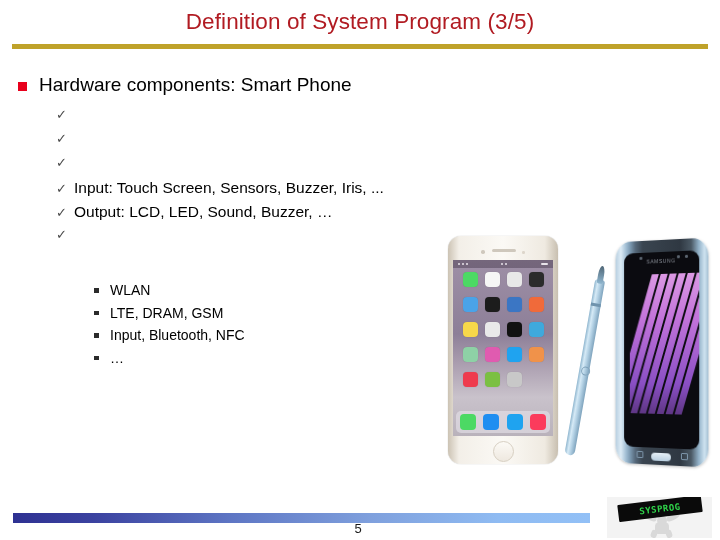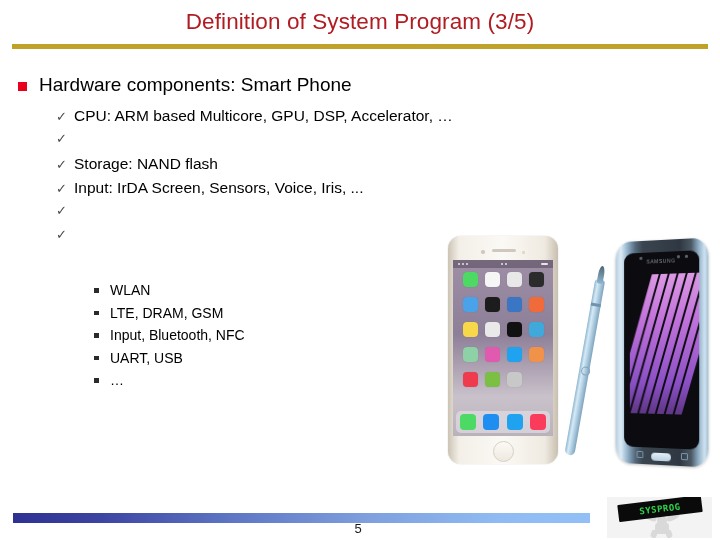--- a/index.html
+++ b/index.html
@@ -391,35 +391,34 @@
 <div id="title-rule"></div>
 
 <div id="level1-row">
   <span id="level1-marker"></span>
   <span id="level1-text">Hardware components: Smart Phone</span>
 </div>
 
 <ul id="level2-list">
   <li>
     <span class="check-marker">✓</span>
-    <span class="l2-text">CPU: ARM based Multicore, GPU, DSP, Accelerator, …</span>
   </li>
   <li>
     <span class="check-marker">✓</span>
   </li>
   <li>
     <span class="check-marker">✓</span>
-    <span class="l2-text">Storage: NAND flash</span>
   </li>
   <li>
     <span class="check-marker">✓</span>
-    <span class="l2-text">Input: IrDA Screen, Sensors, Voice, Iris, ...</span>
+    <span class="l2-text">Input: Touch Screen, Sensors, Buzzer, Iris, ...</span>
   </li>
   <li>
     <span class="check-marker">✓</span>
+    <span class="l2-text">Output: LCD, LED, Sound, Buzzer, …</span>
   </li>
   <li>
     <span class="check-marker">✓</span>
   </li>
 </ul>
 
 <ul id="level3-list">
   <li>
     <span class="sq-marker">
         <i></i>
@@ -430,26 +429,20 @@
     <span class="sq-marker">
         <i></i>
       </span>
     <span class="l3-text">LTE, DRAM, GSM</span>
   </li>
   <li>
     <span class="sq-marker">
         <i></i>
       </span>
     <span class="l3-text">Input, Bluetooth, NFC</span>
-  </li>
-  <li>
-    <span class="sq-marker">
-        <i></i>
-      </span>
-    <span class="l3-text">UART, USB</span>
   </li>
   <li>
     <span class="sq-marker">
         <i></i>
       </span>
     <span class="l3-text">…</span>
   </li>
 </ul>
 
 <div id="iphone">

